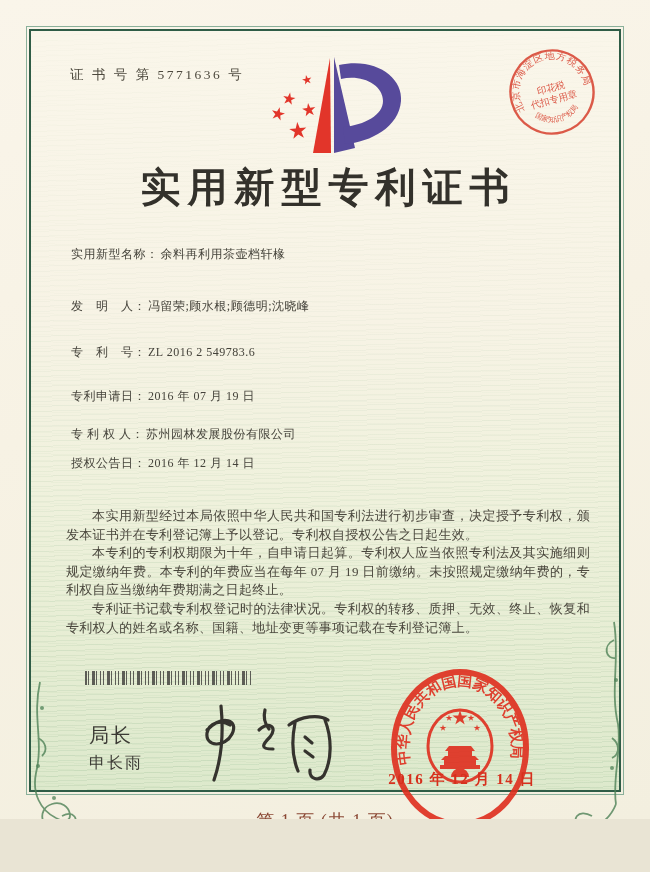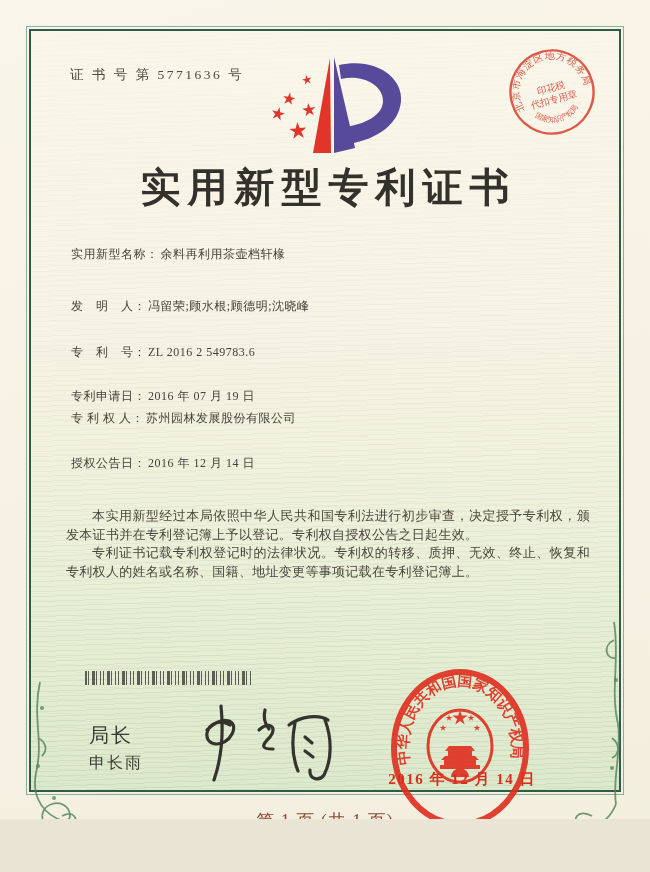--- a/index.html
+++ b/index.html
@@ -24,21 +24,21 @@
   .frame-outer{position:absolute;left:26px;top:26px;right:26px;bottom:24px;border:1px solid #8ab09a;}
   .frame-inner{position:absolute;left:29px;top:29px;right:29px;bottom:27px;border:2px solid #2f5c46;}
   .cert-number{position:absolute;left:70px;top:66px;font-size:13.5px;letter-spacing:2.5px;color:#4c483d;}
   .logo{position:absolute;left:243px;top:55px;}
   .tax-seal{position:absolute;left:506px;top:46px;opacity:0.88;}
   .title{
     position:absolute;left:0;top:160px;width:100%;text-align:center;
     font-size:40px;font-weight:bold;letter-spacing:7px;color:#33312b;text-indent:7px;
   }
   .field-row{position:absolute;left:71px;font-size:12px;letter-spacing:0.5px;color:#44423a;white-space:nowrap;}
-  .f0{top:246px;} .f1{top:298px;} .f2{top:344px;} .f3{top:388px;} .f4{top:410px;} .f5{top:455px;}
+  .f0{top:246px;} .f1{top:298px;} .f2{top:344px;} .f3{top:388px;} .f4{top:426px;} .f5{top:455px;}
   .flabel{color:#45433b;} .fvalue{margin-left:2px;color:#44423a;}
   .body-text{position:absolute;left:66px;top:507px;width:524px;}
   .body-text p{
     margin:0;text-indent:2em;font-size:13px;line-height:18.6px;
     text-align:justify;color:#4a473d;letter-spacing:0.3px;
   }
   .barcode{
     position:absolute;left:85px;top:671px;width:166px;height:14px;opacity:0.8;
     background:repeating-linear-gradient(90deg,
       #3c3a38 0 1.5px, transparent 1.5px 3px,
@@ -153,20 +153,21 @@
   </div>
   <div class="field-row f4">
     <span class="flabel">专 利 权 人：</span><span class="fvalue">苏州园林发展股份有限公司</span>
   </div>
   <div class="field-row f5">
     <span class="flabel">授权公告日：</span><span class="fvalue">2016 年 12 月 14 日</span>
   </div>
 
   <div class="body-text">
     <p>本实用新型经过本局依照中华人民共和国专利法进行初步审查，决定授予专利权，颁发本证书并在专利登记簿上予以登记。专利权自授权公告之日起生效。</p>
+    <p>本专利的专利权期限为十年，自申请日起算。专利权人应当依照专利法及其实施细则规定缴纳年费。本专利的年费应当在每年 07 月 19 日前缴纳。未按照规定缴纳年费的，专利权自应当缴纳年费期满之日起终止。</p>
     <p>专利证书记载专利权登记时的法律状况。专利权的转移、质押、无效、终止、恢复和专利权人的姓名或名称、国籍、地址变更等事项记载在专利登记簿上。</p>
   </div>
 
   <div class="barcode"></div>
 
   <div class="director-title">局长</div>
   <div class="director-name">申长雨</div>
 
   <svg class="signature" width="160" height="90" viewBox="0 0 160 90">
     <g stroke="#35332e" stroke-width="3.2" fill="none" stroke-linecap="round" stroke-linejoin="round">

